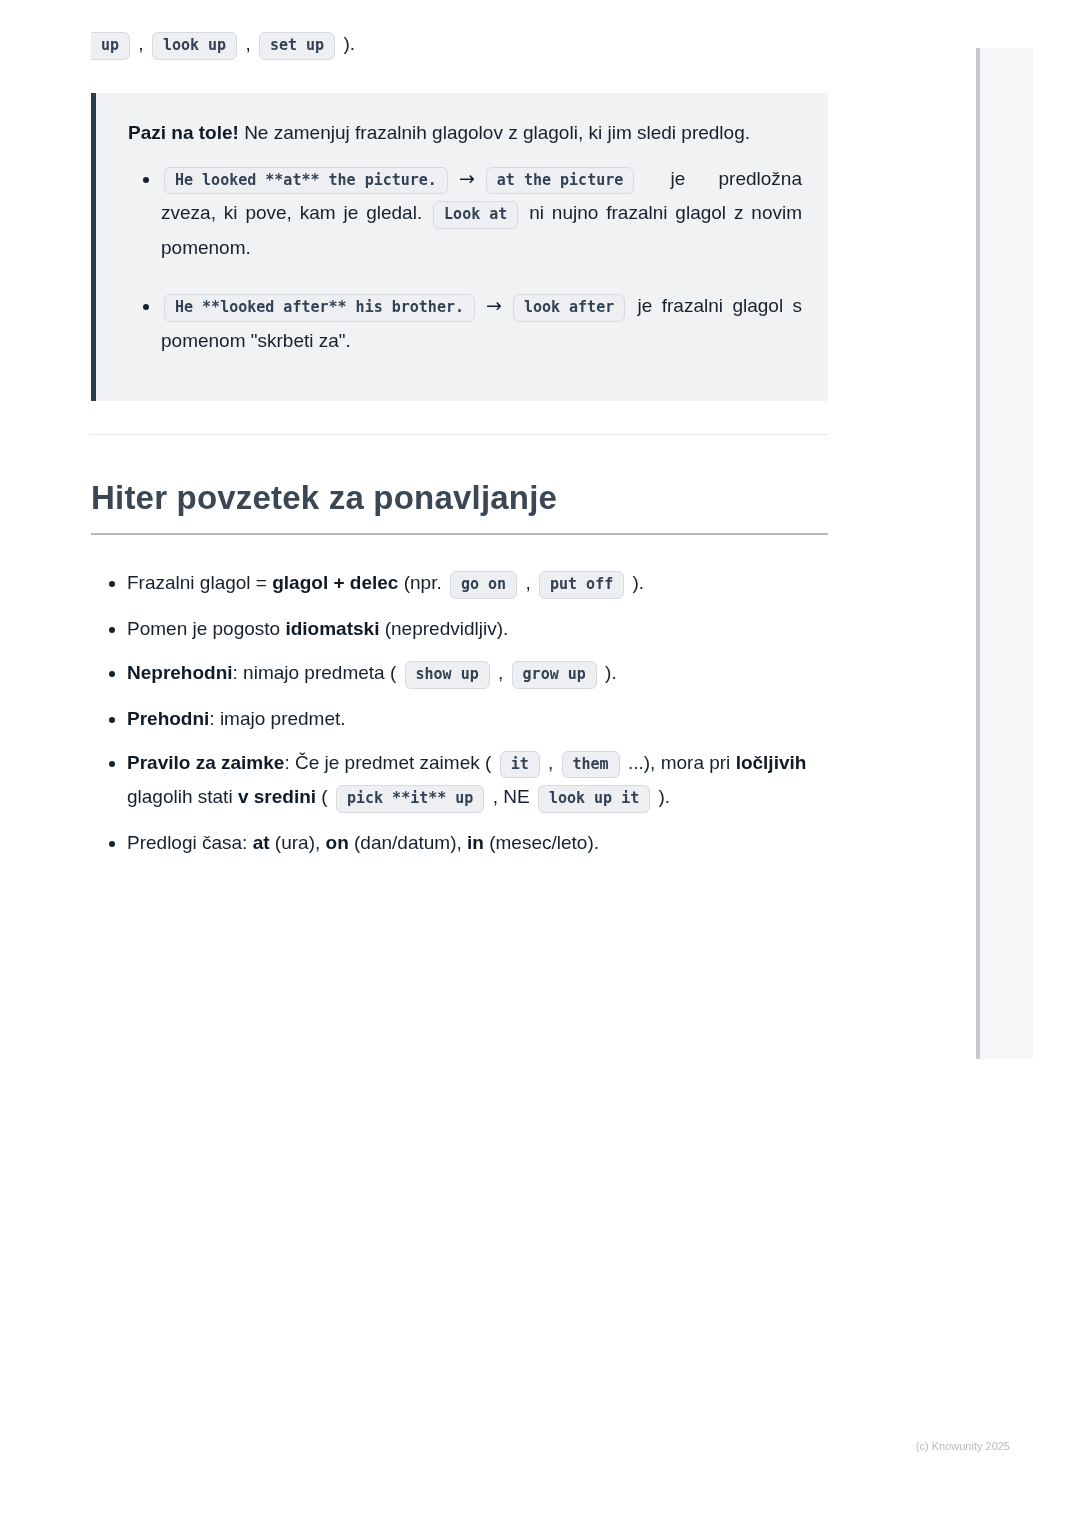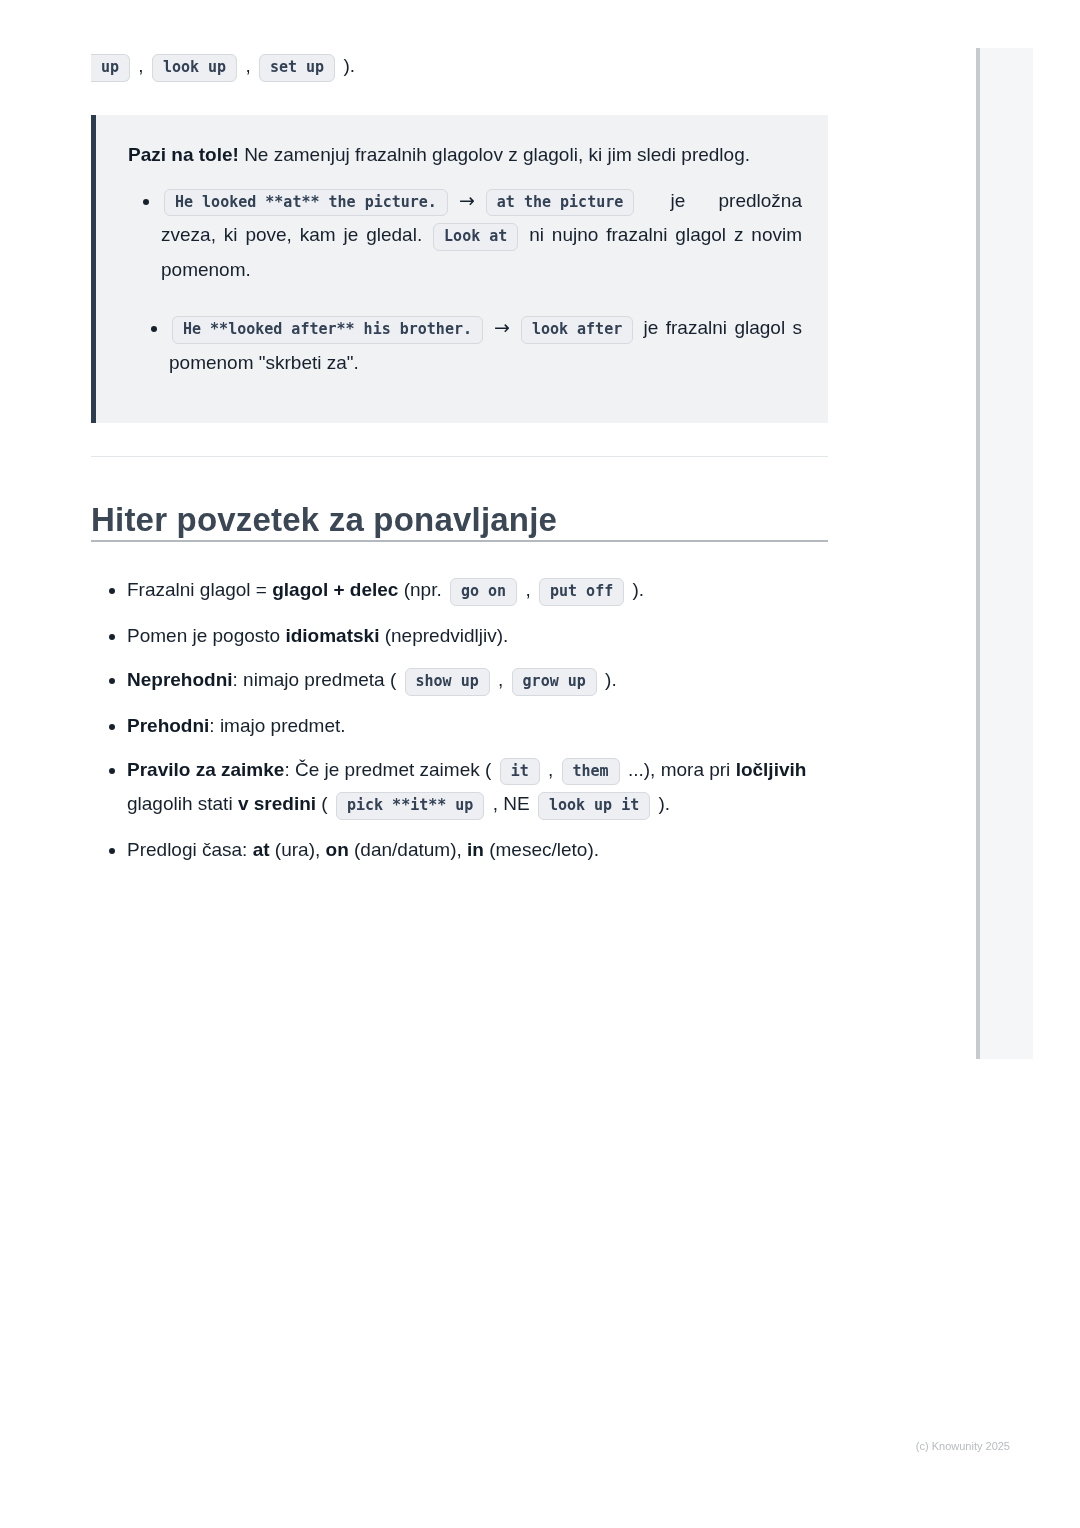--- a/index.html
+++ b/index.html
@@ -31,21 +31,21 @@
   }
   .content {
     position: absolute;
     left: 91px;
     top: 0;
     width: 737px;
     font-size: 19px;
     line-height: 1.72;
   }
   .intro-line {
-    padding-top: 50px;
+    padding-top: 28px;
   }
   
   .chip {
     display: inline-block;
     font-family: "DejaVu Sans Mono", "Liberation Mono", monospace;
     font-size: 15px;
     line-height: 1.25;
     color: var(--chip-text);
     background: var(--chip-bg);
     border: 1px solid var(--chip-border);
@@ -78,34 +78,35 @@
     padding: 23px 26px 20px 32px;
     text-align: justify;
     line-height: 1.78;
   }
   .callout-list {
     list-style: disc;
     margin: 12px 0 24px;
     padding-left: 33px;
   }
   .callout-list li { margin-bottom: 24px; }
-  .callout-list li:last-child { margin-bottom: 0; margin-left: 8px; }
+  .callout-list li:last-child { margin-bottom: 0; }
   
   .divider {
     border: none;
     border-top: 1px solid var(--rule-light);
     margin-top: 33px;
   }
   .heading {
     margin-top: 43px;
     font-size: 33px;
     line-height: 1.2;
     font-weight: bold;
     color: var(--heading);
     letter-spacing: 0.2px;
+    padding-bottom: 15px;
     border-bottom: 2px solid var(--rule-mid);
   }
   
   .summary {
     list-style: disc;
     margin-top: 31px;
     padding-left: 36px;
     line-height: 1.74;
   }
   .summary > li { margin-bottom: 11px; }

